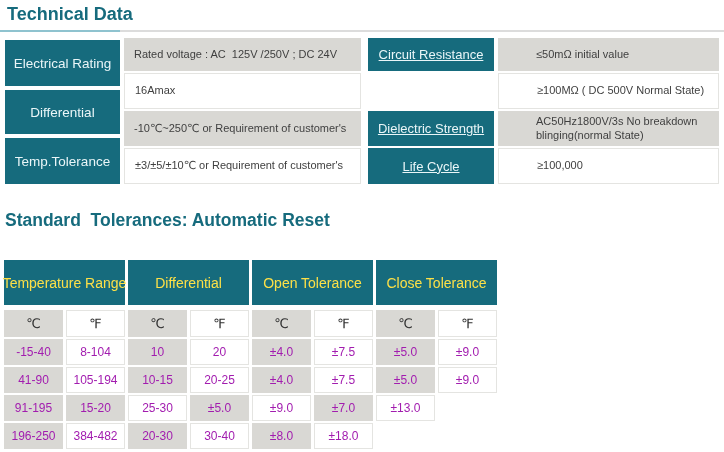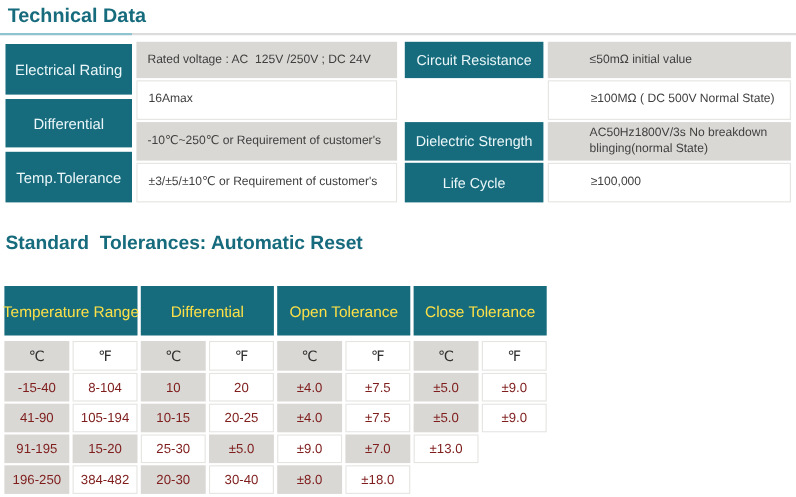--- a/index.html
+++ b/index.html
@@ -18,21 +18,21 @@
   
   .spec{position:absolute;top:38px;height:148px;}
   .spec-left{left:5px;width:356px;}
   .spec-right{left:368px;width:351px;}
   .lbl{
     position:absolute;left:0;background:#166b7d;color:#eaf6f8;
     display:flex;align-items:center;justify-content:center;text-align:center;
     font-size:13.5px;
   }
   .spec-left .lbl{width:115px;}
-  .spec-right .lbl{width:126px;font-size:13px;}
+  .spec-right .lbl{width:126px;font-size:13px;text-decoration:underline;}
   .val{
     position:absolute;display:flex;align-items:center;
     font-size:11px;color:#3f3f3f;padding-left:10px;padding-right:4px;
     line-height:1.25;white-space:pre-wrap;
   }
   .spec-left .val{left:119px;width:237px;}
   .spec-right .val{left:130px;width:221px;padding-left:38px;}
   .bg-gray{background:#d9d8d4;}
   .bg-white{background:#ffffff;border:1px solid #e4e4e1;}
   
@@ -50,21 +50,21 @@
   .tol-head{display:grid;grid-template-columns:repeat(4,121px);column-gap:3px;height:45px;}
   .tol-head-cell{
     background:#166b7d;color:#fde047;font-size:14px;
     display:flex;align-items:center;justify-content:center;white-space:nowrap;
   }
   .tol-grid{display:grid;grid-template-columns:repeat(8,59px);column-gap:3px;}
   .tol-units{margin-top:5px;height:27px;}
   .tol-row{margin-top:2px;height:26px;}
   .tcell{
     display:flex;align-items:center;justify-content:center;
-    font-size:12px;color:#7f1d1d;white-space:nowrap;
+    font-size:12px;color:#a21caf;white-space:nowrap;
   }
   .tol-units .tcell{font-size:13px;color:#303030;}
 </style>
 </head>
 <body>
 
 <div class="canvas">
 
   <div class="h1">Technical Data</div>
   <div class="rule">

